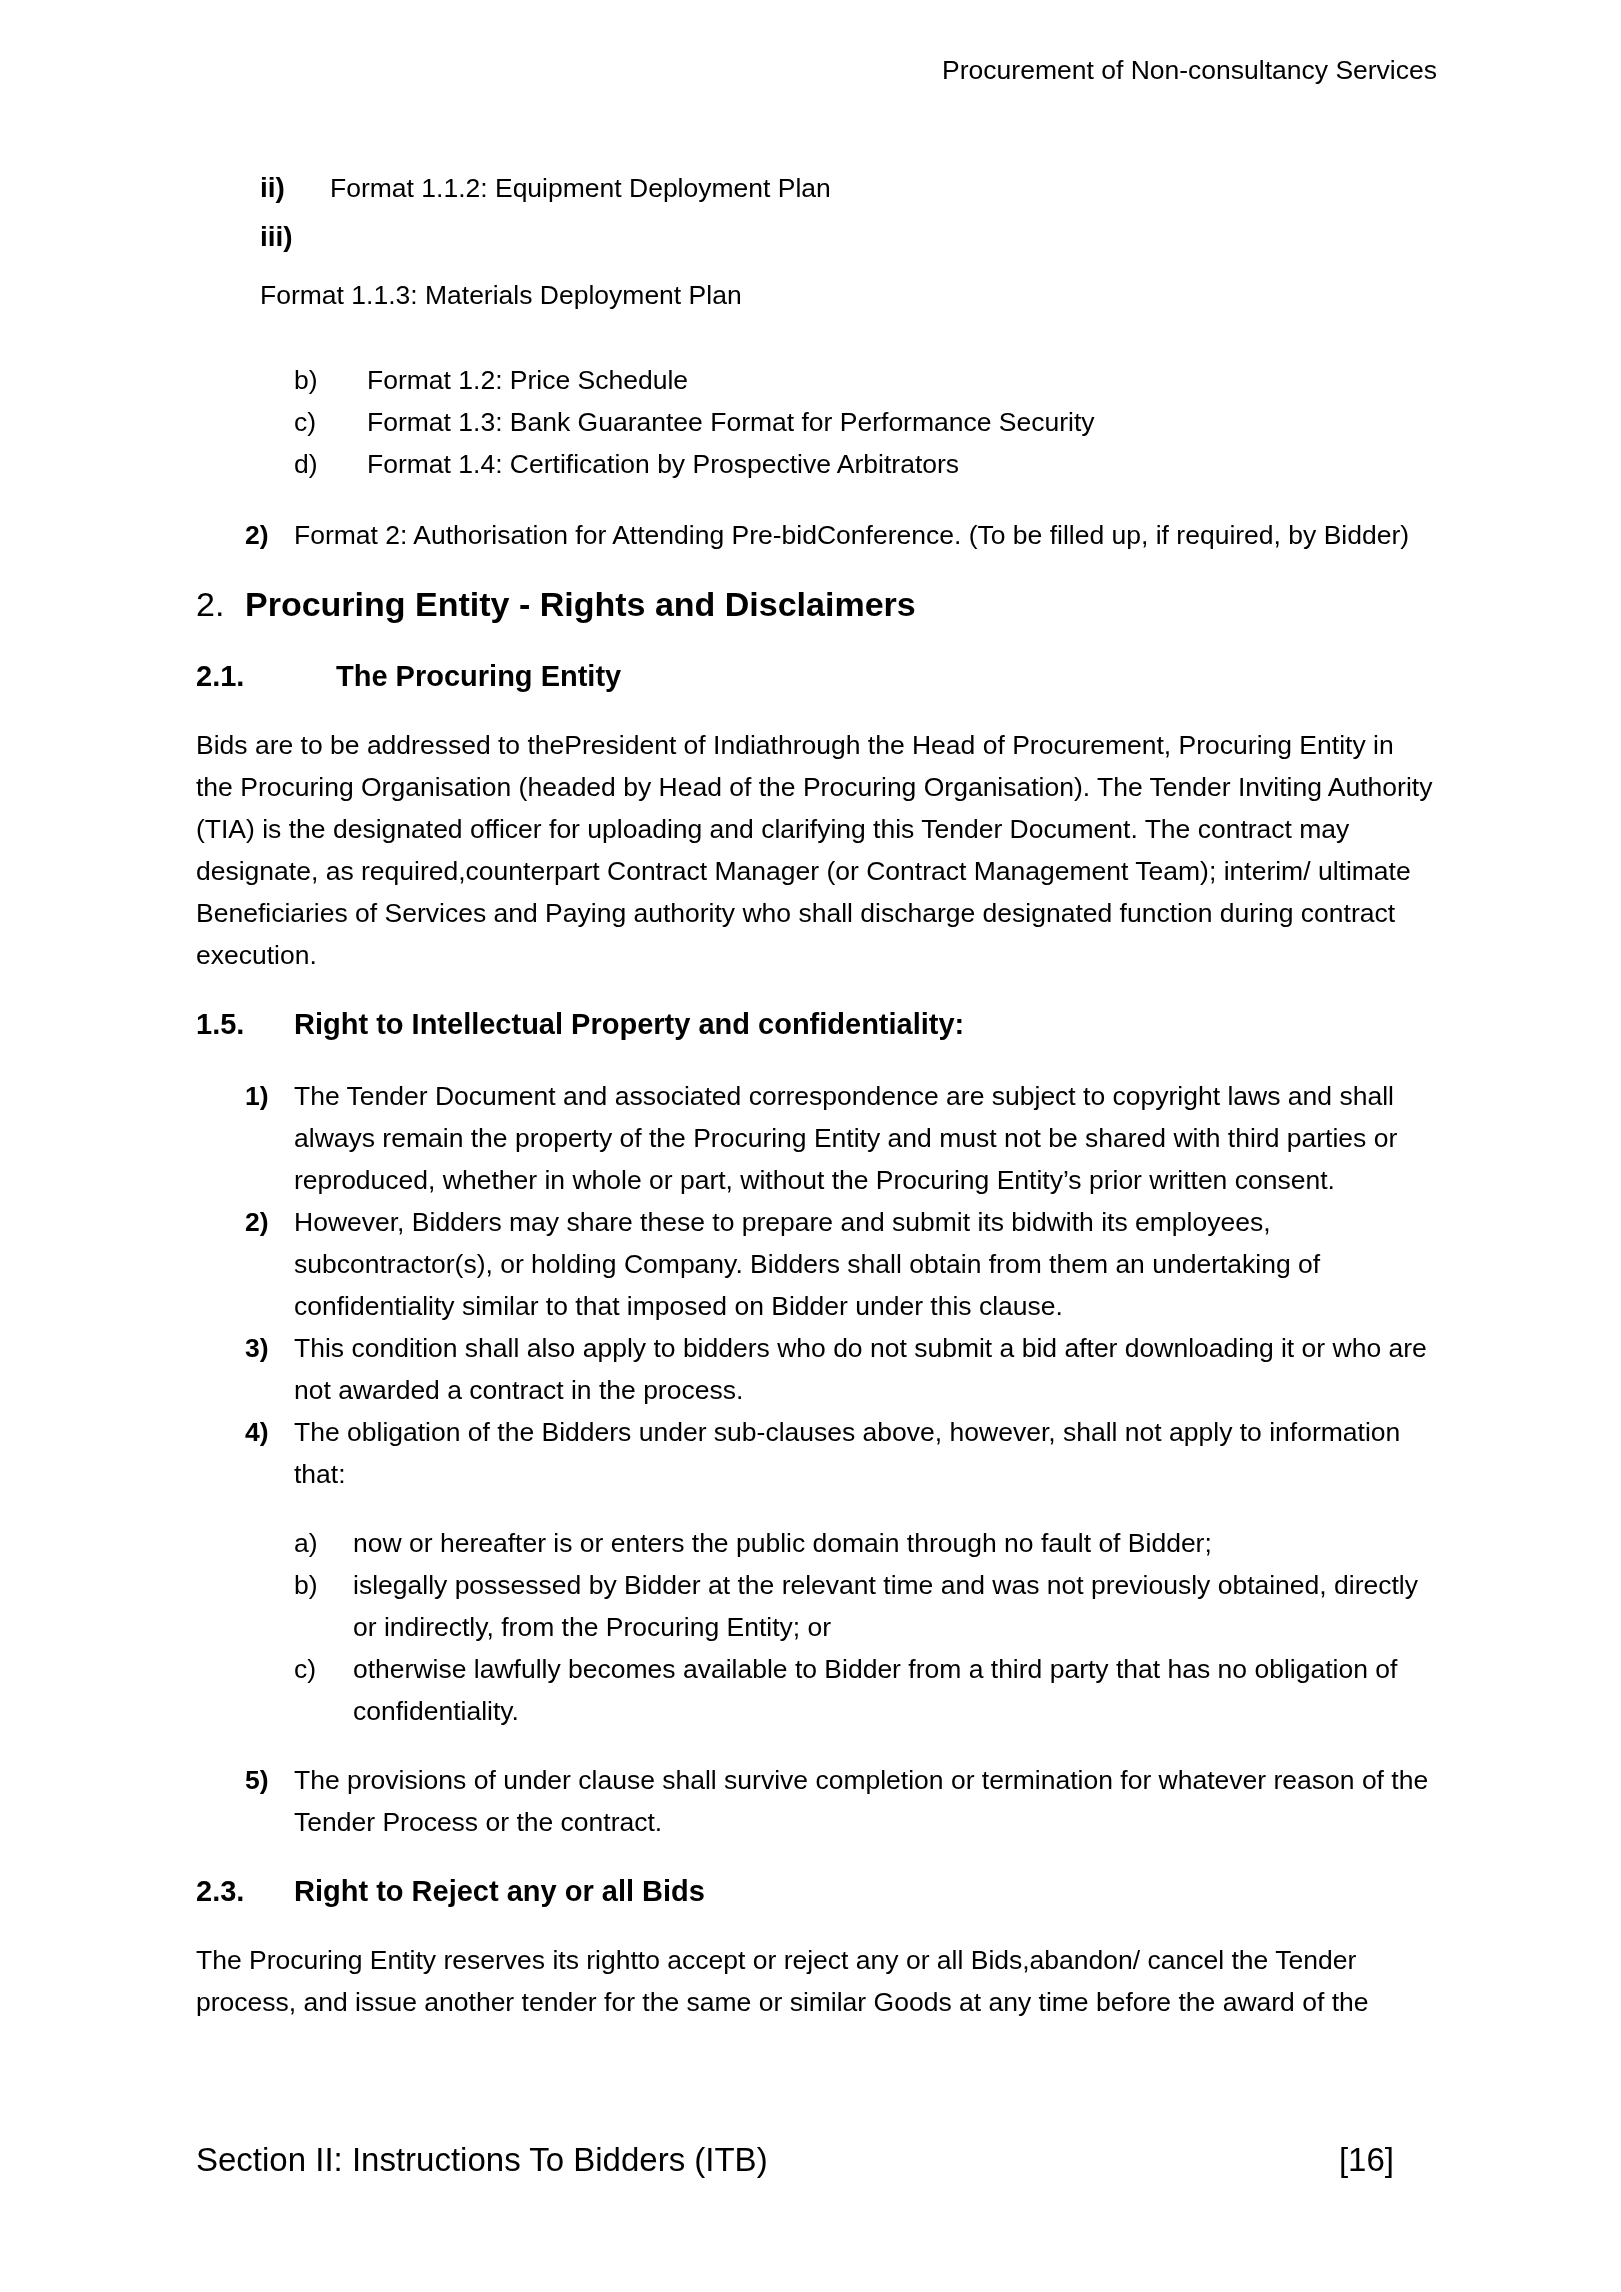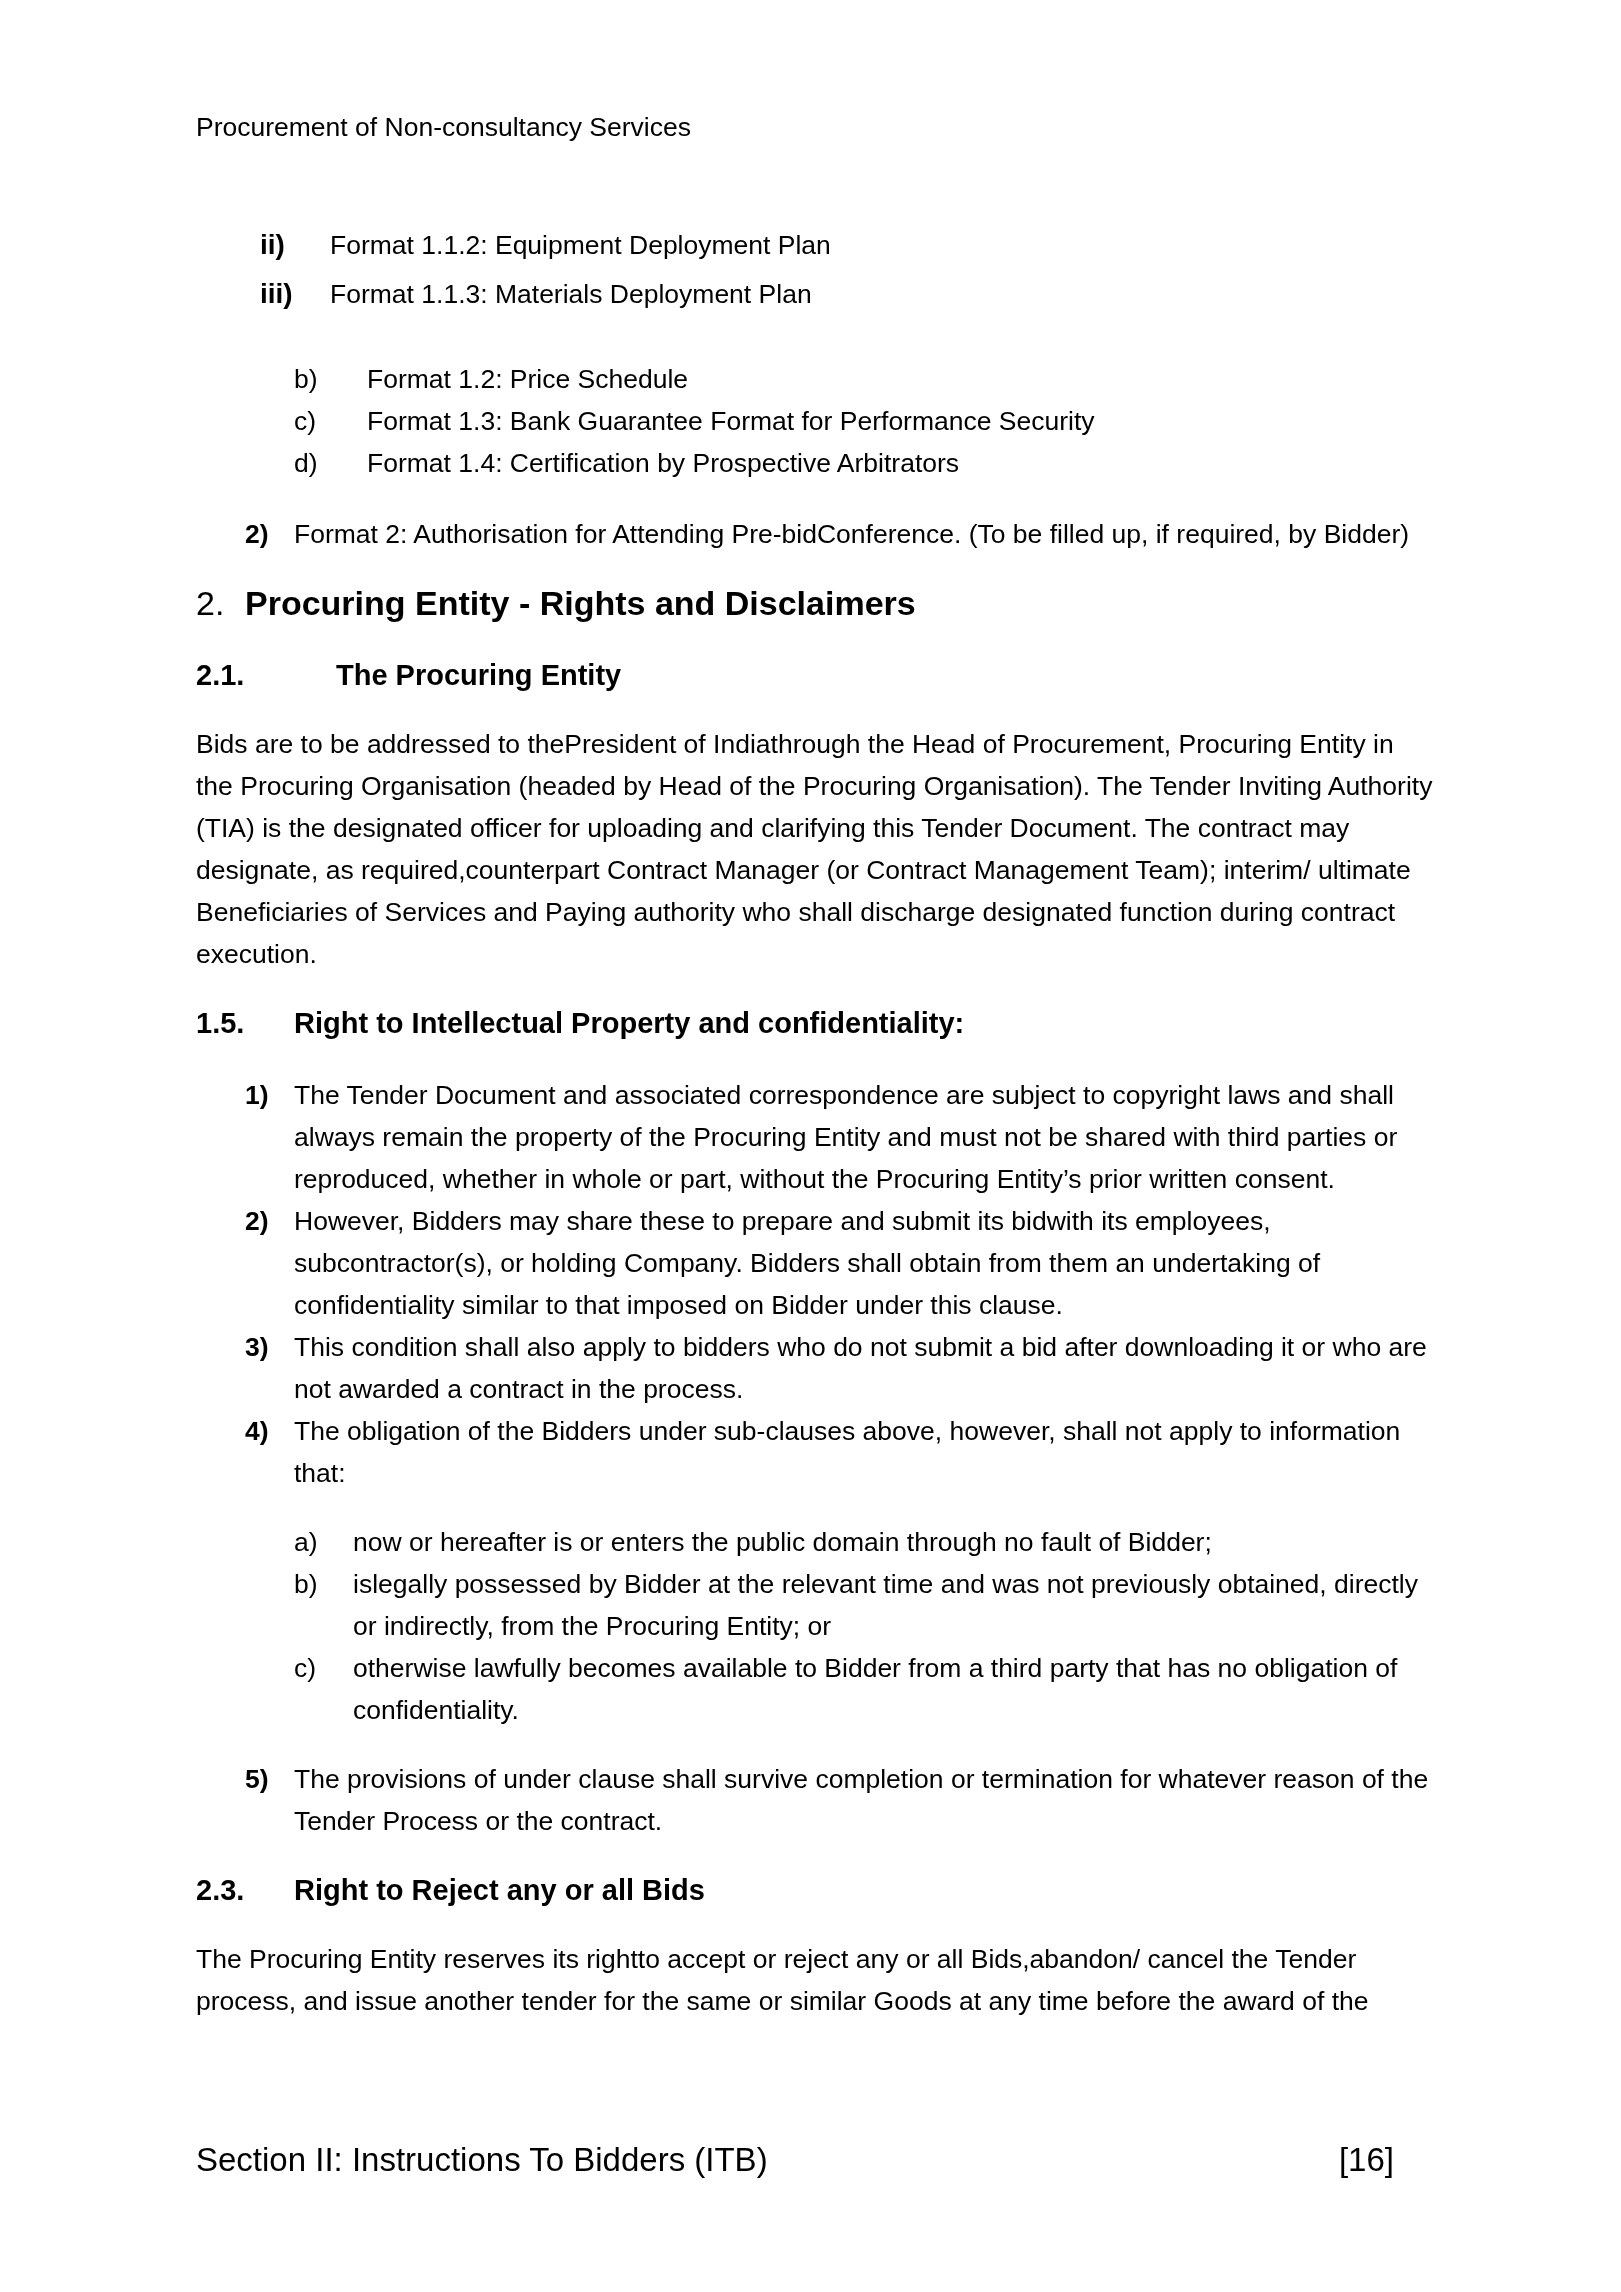--- a/index.html
+++ b/index.html
@@ -14,34 +14,35 @@
     line-height: 42px;
     overflow: hidden;
   }
   .content {
     position: absolute;
     left: 196px;
     right: 184px;
     top: 0;
   }
   .page-header {
-    padding-top: 111px;
+    padding-top: 54px;
+    text-align: right;
     font-size: 26.5px;
     line-height: 33px;
   }
   
   .li { display: flex; align-items: flex-start; }
   .li .marker { flex: 0 0 auto; }
   .li .li-text { flex: 1 1 auto; }
   .bold { font-weight: bold; }
 
   .roman-list { margin-top: 80px; }
   .roman-list .li { margin-left: 64px; gap: 16px; }
   .roman-list .marker { width: 54px; font-weight: bold; font-size: 28px; }
-  .roman-list .li + .li { margin-top: 6.9px; }
+  .roman-list .li + .li { margin-top: 6.9px; flex-direction: column; }
 
   .letter-list-top { margin-top: 43px; }
   .letter-list-top .li { margin-left: 98px; }
   .letter-list-top .marker { width: 73px; }
 
   .num-item { margin-left: 49px; }
   .num-item .marker { width: 49px; font-weight: bold; }
 
   .item-2 { margin-top: 29px; }
 

